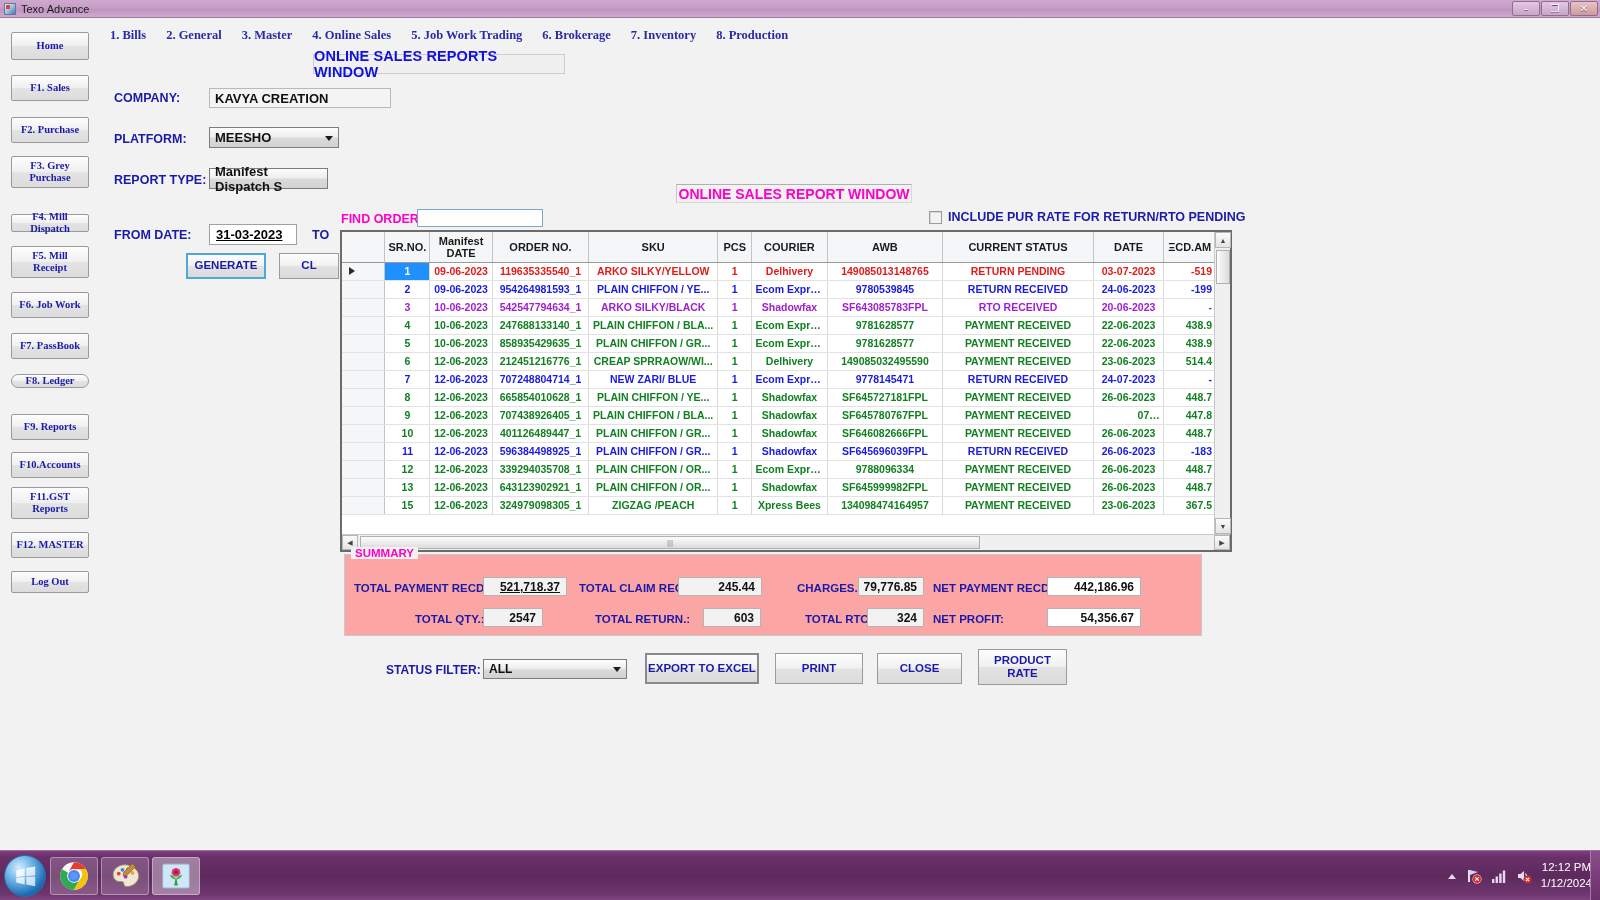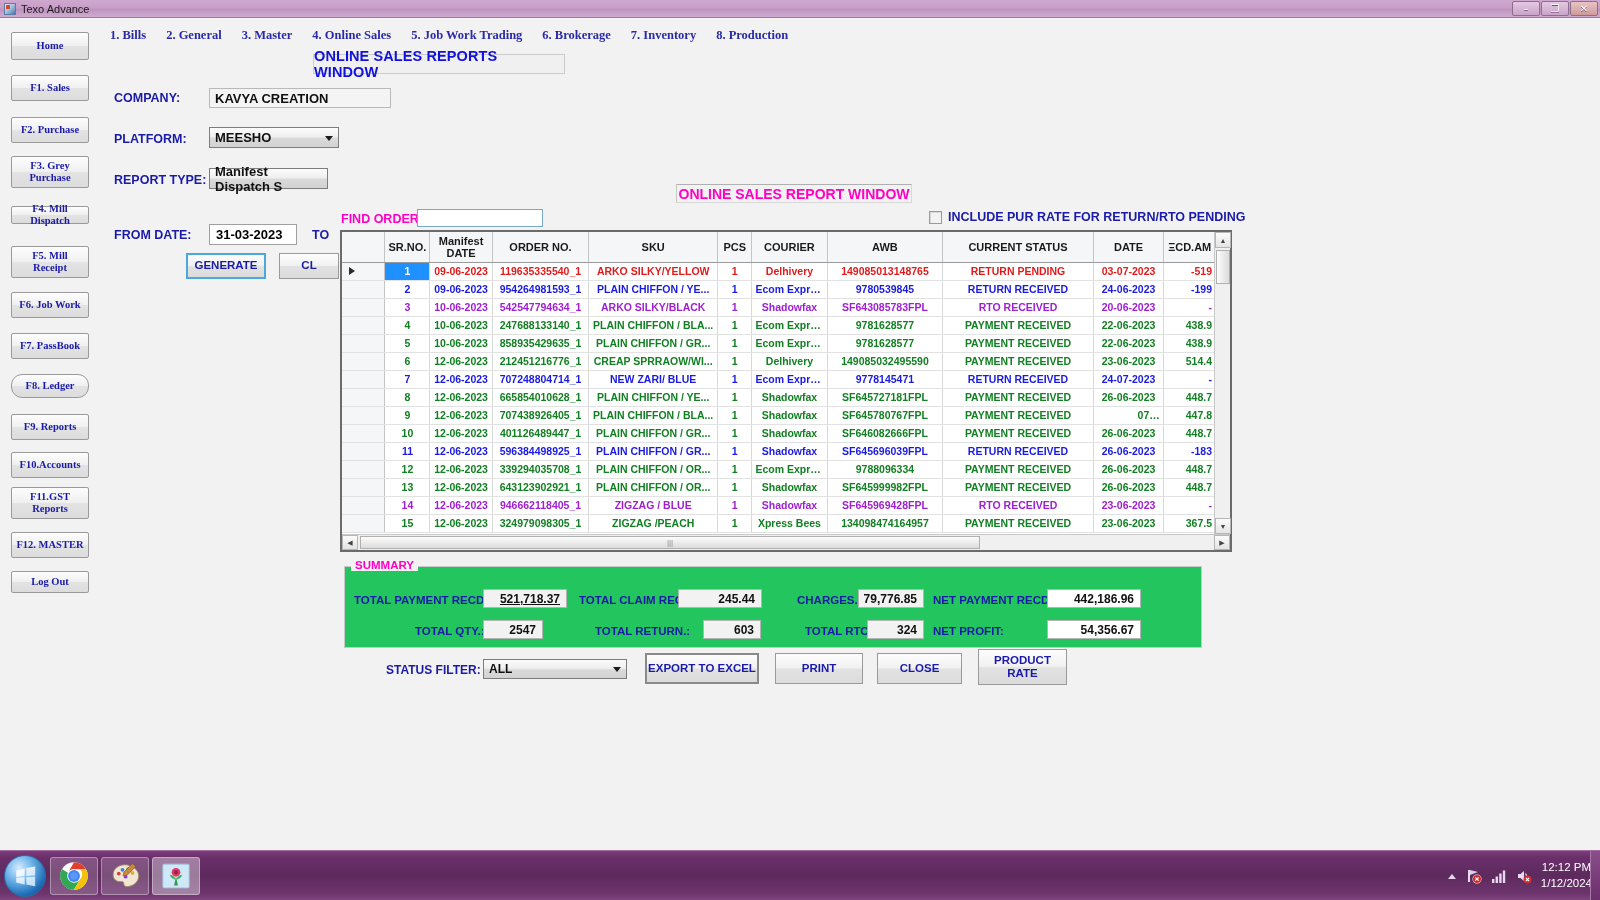--- a/index.html
+++ b/index.html
@@ -95,21 +95,21 @@
     display:flex; align-items:center; font-family: "Liberation Sans", sans-serif;
   }
   .fcombo .arrow {
     position: absolute; right: 5px; top: 50%; margin-top:-2px;
     width: 0; height: 0; border-left: 4px solid transparent;
     border-right: 4px solid transparent; border-top: 5px solid #1c1c1c;
   }
   .fdate {
     position: absolute; background: #ffffff; border: 1px solid #a0a0a0;
     font-size: 13px; font-weight: bold; color: #000; padding: 0 6px;
-    display:flex; align-items:center; font-family: "Liberation Sans", sans-serif;
+    display:flex; align-items:center; font-family: "Liberation Sans", sans-serif; text-decoration: underline;
   }
   .fbtn {
     position: absolute;
     background: linear-gradient(to bottom, #fdfdfd 0%, #f1f1f1 48%, #e2e2e2 52%, #dbdbdb 100%);
     border: 1px solid #9a9a9a;
     color: #1a1aaa; font-weight: bold; font-size: 11.5px;
     display: flex; align-items: center; justify-content: center; text-align:center;
     cursor: default; line-height: 1.15;
     font-family: "Liberation Sans", sans-serif;
   }
@@ -195,22 +195,22 @@
   #hscroll .arrow-r { right:0; }
   #hscroll .thumb {
     position:absolute; left:18px; top:1px; width:620px; height:13px;
     background: linear-gradient(to bottom,#fcfcfc,#dcdcdc); border:1px solid #b0b0b0;
     display:flex; align-items:center; justify-content:center;
     font-size:8px; color:#888;
   }
 
   
   #summary {
-    position:absolute; left: 344px; top: 548px; width: 858px; height: 82px;
-    border:1px solid #c9c9c9; background:#22c55e;
+    position:absolute; left: 344px; top: 536px; width: 858px; height: 82px;
+    border:1px solid #c9c9c9; background:#fca5a5;
   }
   #summary .legend {
     position:absolute; left:6px; top:-8px; background:#f2f2f2; padding:0 4px;
     font-size:11.5px; font-weight:bold; color:#ff00c8;
     font-family:"Liberation Sans", sans-serif;
   }
   .slabel {
     position:absolute; font-size:11.5px; font-weight:bold; color:#1a1aa8;
     font-family:"Liberation Sans", sans-serif; white-space:nowrap;
   }
@@ -302,27 +302,27 @@
 </div>
 
 <div id="app">
 
   <div id="sidebar">
     <div class="side-btn" style="top:14px;height:28px;">Home</div>
     <div class="side-btn" style="top:57px;height:26px;">F1. Sales</div>
     <div class="side-btn" style="top:99px;height:26px;">F2. Purchase</div>
     <div class="side-btn" style="top:138px;height:32px;white-space:pre-line;">F3. Grey
 Purchase</div>
-    <div class="side-btn" style="top:188px;height:18px;white-space:pre-line;font-family:Liberation Serif, serif;">F4. Mill
+    <div class="side-btn" style="top:196px;height:18px;white-space:pre-line;font-family:Liberation Serif, serif;">F4. Mill
 Dispatch</div>
     <div class="side-btn" style="top:228px;height:32px;white-space:pre-line;">F5. Mill
 Receipt</div>
     <div class="side-btn" style="top:274px;height:26px;">F6. Job Work</div>
     <div class="side-btn" style="top:315px;height:26px;">F7. PassBook</div>
-    <div class="side-btn" style="top:356px;height:24px;border-radius:11px;">F8. Ledger</div>
+    <div class="side-btn" style="top:356px;height:14px;border-radius:11px;">F8. Ledger</div>
     <div class="side-btn" style="top:396px;height:26px;">F9. Reports</div>
     <div class="side-btn" style="top:434px;height:26px;">F10.Accounts</div>
     <div class="side-btn" style="top:469px;height:32px;white-space:pre-line;">F11.GST
 Reports</div>
     <div class="side-btn" style="top:514px;height:26px;">F12. MASTER</div>
     <div class="side-btn" style="top:553px;height:22px;">Log Out</div>
   </div>
 
   <div id="menubar">
     <div class="mi">1. Bills</div>
@@ -567,33 +567,20 @@
               <td style="color: rgb(18, 128, 34);">PLAIN CHIFFON / OR...</td>
               <td style="color: rgb(18, 128, 34);">1</td>
               <td style="color: rgb(18, 128, 34);">Shadowfax</td>
               <td style="color: rgb(18, 128, 34);">SF645999982FPL</td>
               <td style="color: rgb(18, 128, 34);">PAYMENT RECEIVED</td>
               <td style="color: rgb(18, 128, 34);">26-06-2023</td>
               <td style="color: rgb(18, 128, 34); text-align: right;">448.7</td>
             </tr>
             <tr>
               <td class="rowhdr"></td>
-              <td class="srcell" style="color: rgb(160, 32, 208);">14</td>
-              <td style="color: rgb(160, 32, 208);">12-06-2023</td>
-              <td style="color: rgb(160, 32, 208);">946662118405_1</td>
-              <td style="color: rgb(160, 32, 208);">ZIGZAG / BLUE</td>
-              <td style="color: rgb(160, 32, 208);">1</td>
-              <td style="color: rgb(160, 32, 208);">Shadowfax</td>
-              <td style="color: rgb(160, 32, 208);">SF645969428FPL</td>
-              <td style="color: rgb(160, 32, 208);">RTO RECEIVED</td>
-              <td style="color: rgb(160, 32, 208);">23-06-2023</td>
-              <td style="color: rgb(160, 32, 208); text-align: right;">-</td>
-            </tr>
-            <tr>
-              <td class="rowhdr"></td>
               <td class="srcell" style="color: rgb(18, 128, 34);">15</td>
               <td style="color: rgb(18, 128, 34);">12-06-2023</td>
               <td style="color: rgb(18, 128, 34);">324979098305_1</td>
               <td style="color: rgb(18, 128, 34);">ZIGZAG /PEACH</td>
               <td style="color: rgb(18, 128, 34);">1</td>
               <td style="color: rgb(18, 128, 34);">Xpress Bees</td>
               <td style="color: rgb(18, 128, 34);">134098474164957</td>
               <td style="color: rgb(18, 128, 34);">PAYMENT RECEIVED</td>
               <td style="color: rgb(18, 128, 34);">23-06-2023</td>
               <td style="color: rgb(18, 128, 34); text-align: right;">367.5</td>

